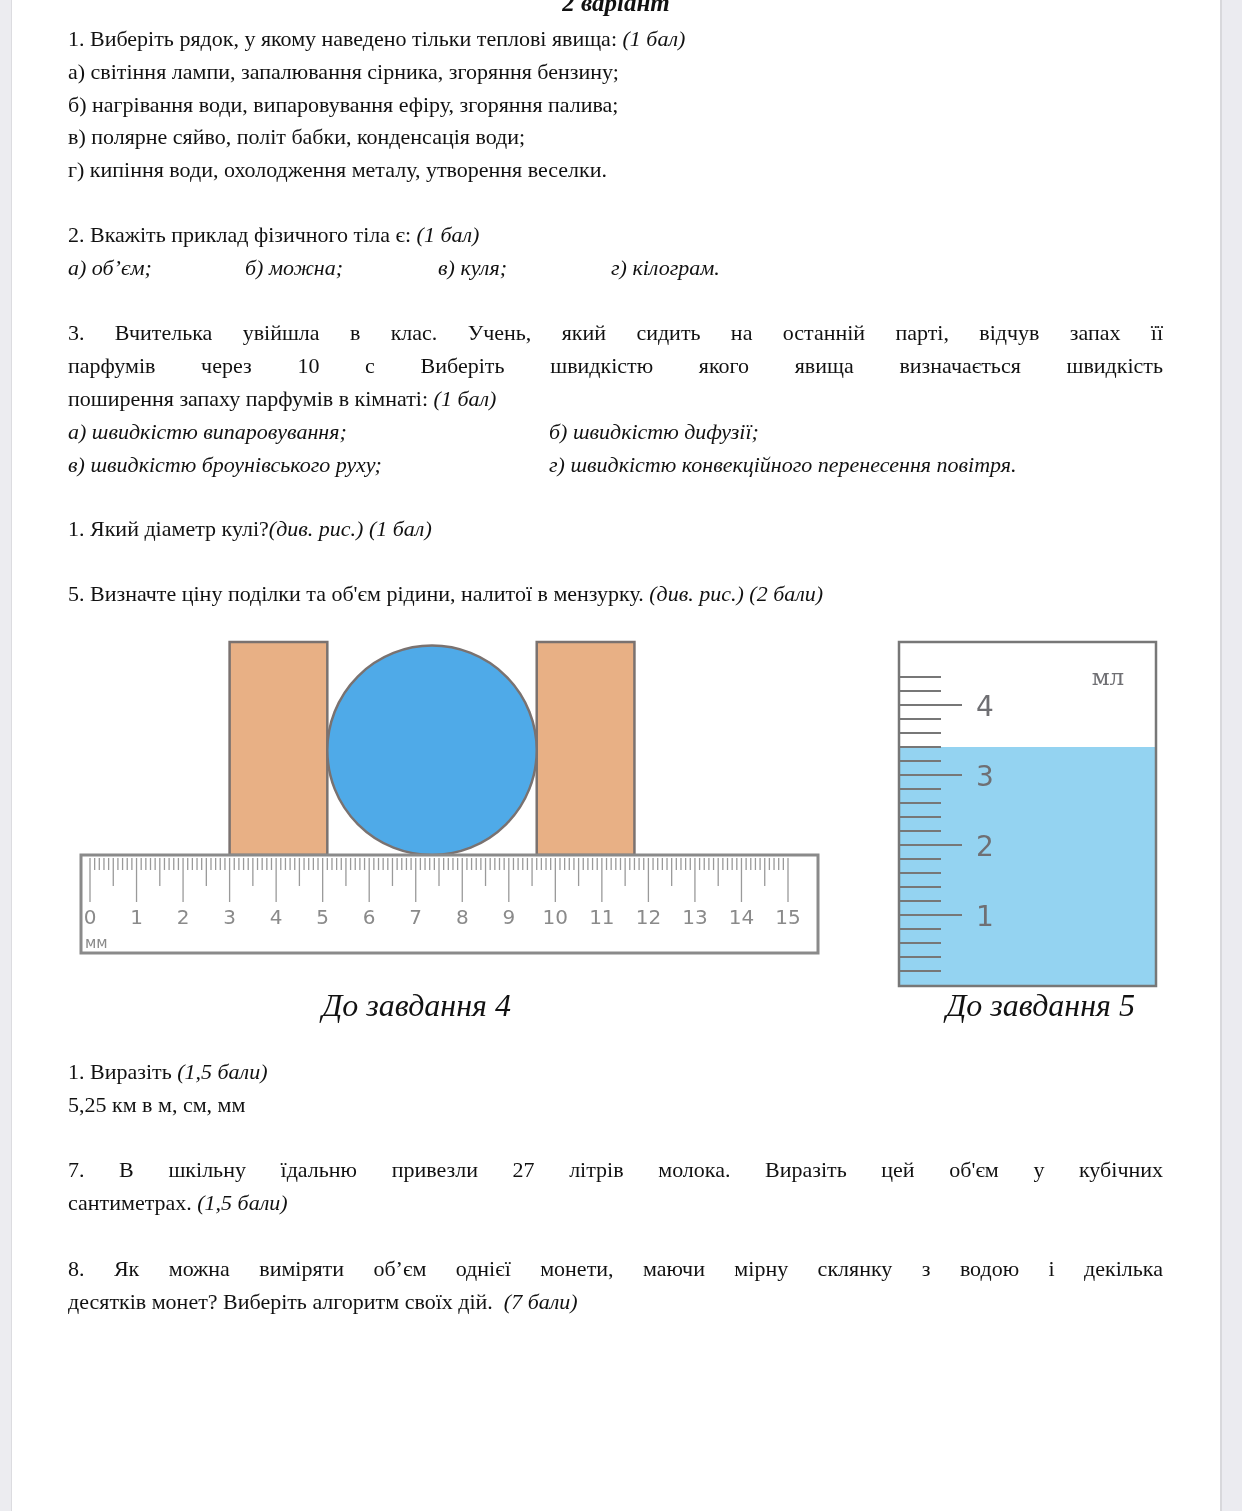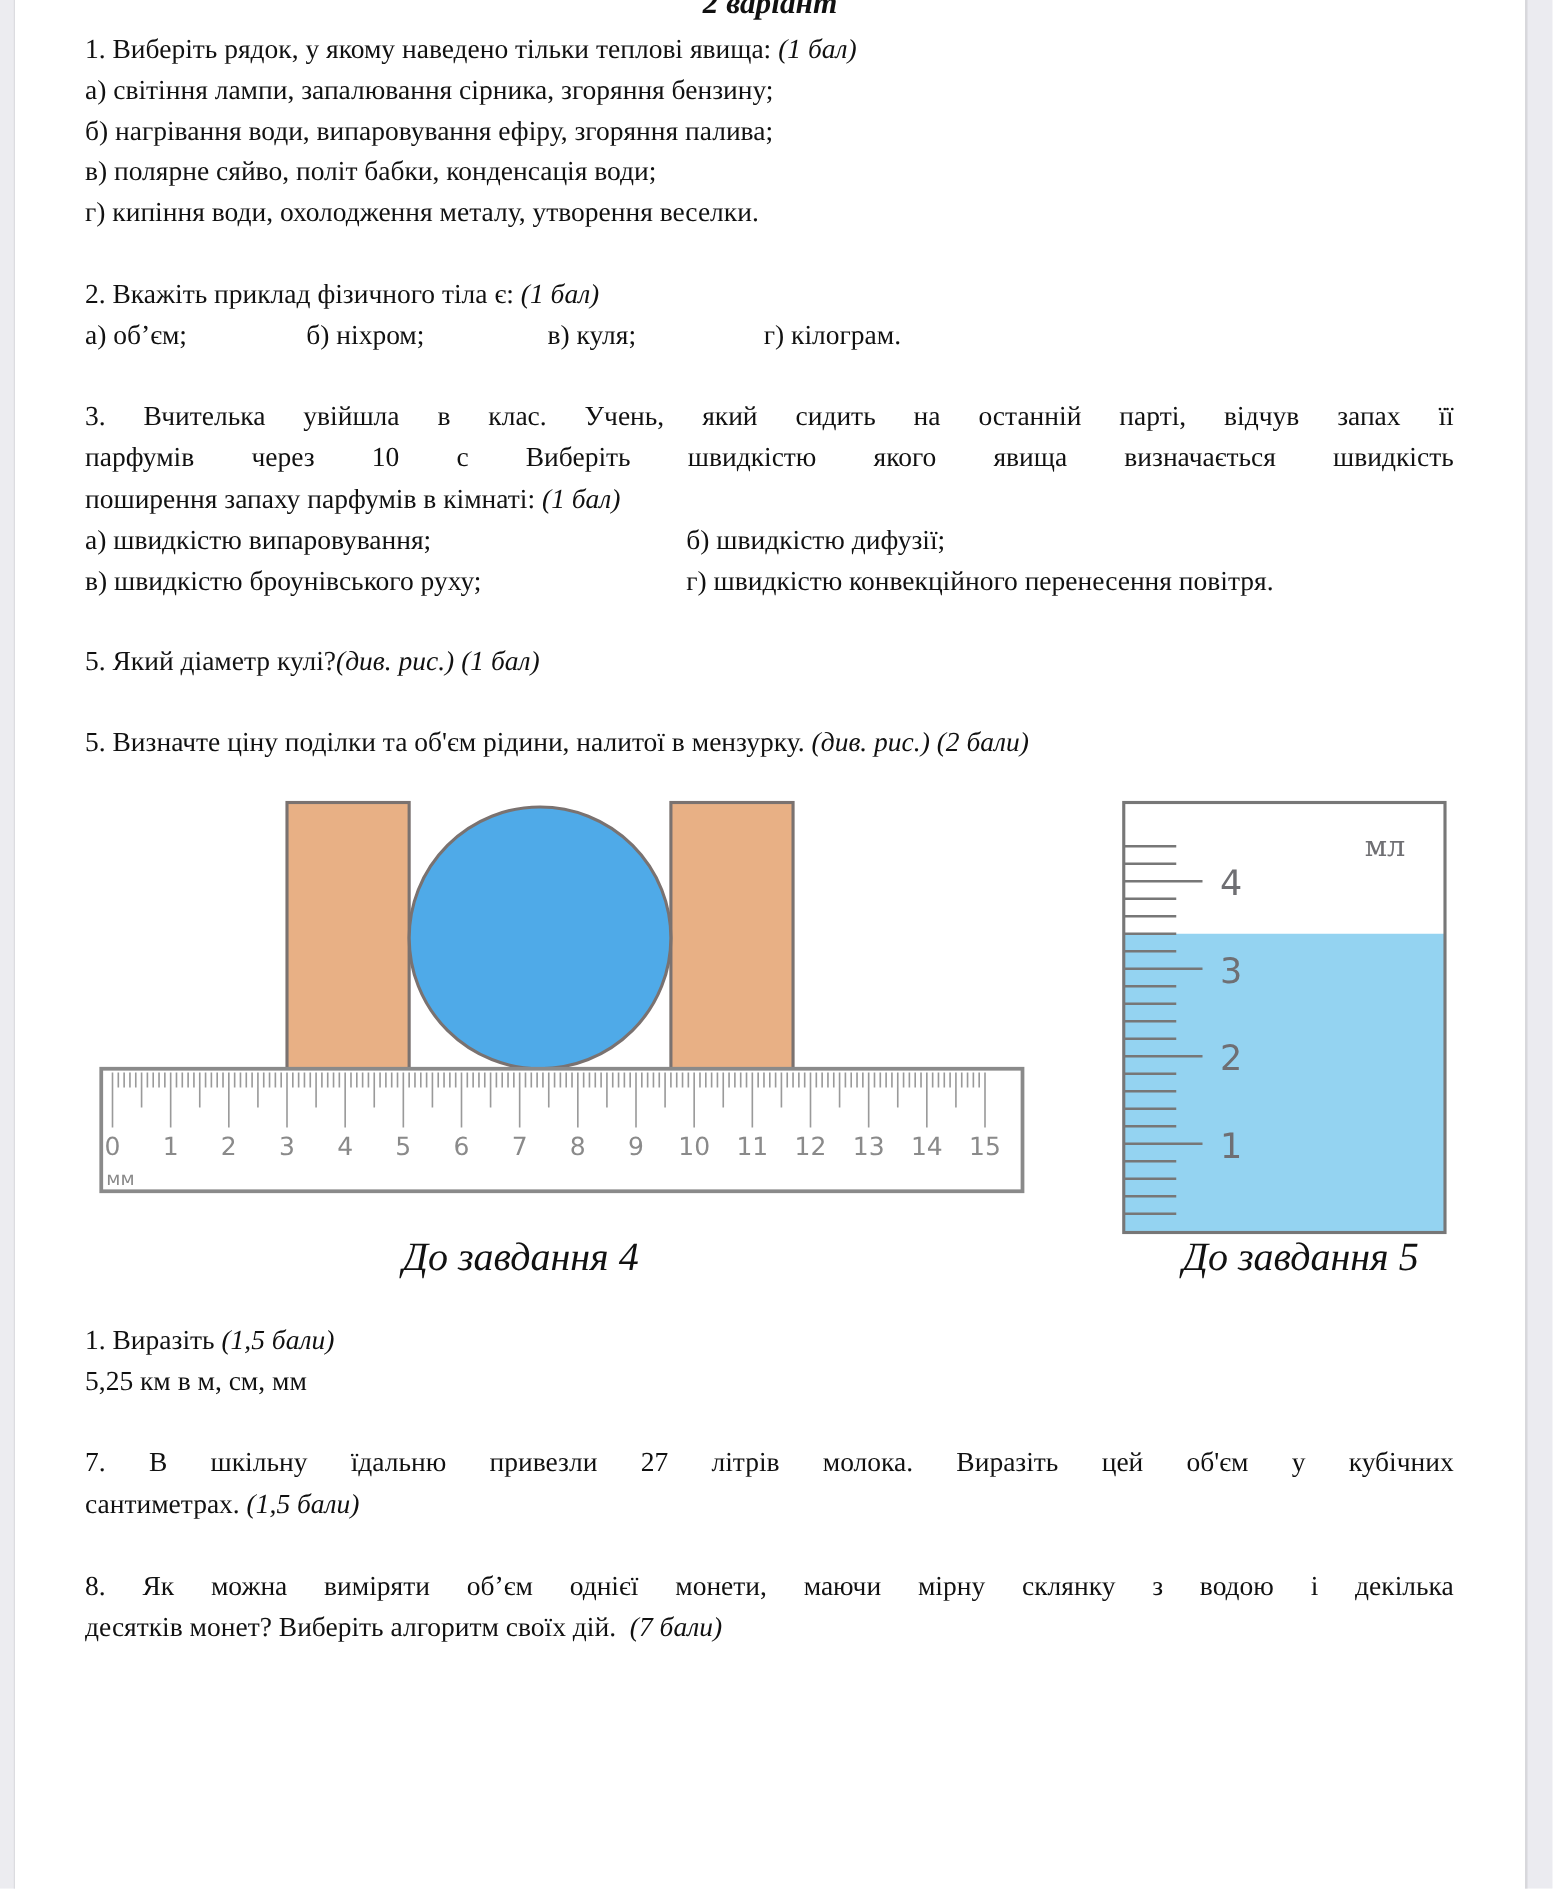--- a/index.html
+++ b/index.html
@@ -8,21 +8,21 @@
     background: #ffffff;
     font-family: "Liberation Serif", "DejaVu Serif", serif;
     color: #111;
   }
   .left-edge { position: absolute; left: 0; top: 0; width: 11px; height: 1511px; background: #ececf0; border-right: 1px solid #dcdce0; }
   .right-edge { position: absolute; left: 1220px; top: 0; width: 22px; height: 1511px; background: #ebebf0; border-left: 2px solid #d8d8dc; }
   .line { position: absolute; left: 68px; font-size: 22px; line-height: 33px; white-space: nowrap; }
   .justify { width: 1095px; text-align: justify; text-align-last: justify; white-space: normal; }
   i { font-style: italic; }
   .title { position: absolute; top: -12px; left: 0; width: 1232px; text-align: center; font-weight: bold; font-style: italic; font-size: 25px; line-height: 30px; }
-  .col { position: absolute; }
+  .col { position: absolute; font-style: italic; }
   .caption { position: absolute; font-style: italic; font-size: 32px; line-height: 33px; }
   svg { position: absolute; left: 0; top: 0; }
 </style>
 </head>
 <body>
 
 <div class="left-edge"></div>
 <div class="right-edge"></div>
 
 <div class="title">2 варіант</div>
@@ -37,42 +37,42 @@
 <div class="line" style="top:120px">в) полярне сяйво, політ бабки, конденсація води;</div>
 <div class="line" style="top:153px">г) кипіння води, охолодження металу, утворення веселки.</div>
 
 <div class="line" style="top:218px">
   <span>2.</span>
   <span>Вкажіть приклад фізичного тіла є:</span>
   <i>(1 бал)</i>
 </div>
 <div class="line" style="top:251px; width:700px">
   <span class="col" style="left:0">а) об’єм;</span>
-  <span class="col" style="left:177px">б) ніхром;</span>
+  <span class="col" style="left:177px">б) можна;</span>
   <span class="col" style="left:370px">в) куля;</span>
   <span class="col" style="left:543px">г) кілограм.</span>
 </div>
 
 <div class="line justify" style="top:316px">3. Вчителька увійшла в клас. Учень, який сидить на останній парті, відчув запах її</div>
 <div class="line justify" style="top:349px">парфумів через 10 с Виберіть швидкістю якого явища визначається швидкість</div>
 <div class="line" style="top:382px">
   <span>поширення запаху парфумів в кімнаті:</span>
   <i>(1 бал)</i>
 </div>
 <div class="line" style="top:415px; width:1100px">
   <span class="col" style="left:0">а) швидкістю випаровування;</span>
   <span class="col" style="left:481px">б) швидкістю дифузії;</span>
 </div>
 <div class="line" style="top:448px; width:1100px">
   <span class="col" style="left:0">в) швидкістю броунівського руху;</span>
   <span class="col" style="left:481px">г) швидкістю конвекційного перенесення повітря.</span>
 </div>
 
 <div class="line" style="top:512px">
-  <span>5. Який діаметр кулі?</span><i>(див. рис.) (1 бал)</i>
+  <span>1. Який діаметр кулі?</span><i>(див. рис.) (1 бал)</i>
 </div>
 
 <div class="line" style="top:577px">
   <span>5. Визначте ціну поділки та об'єм рідини, налитої в мензурку.</span>
   <i>(див. рис.) (2 бали)</i>
 </div>
 
 <svg width="1242" height="1511">
   <g id="fig4">
       <rect x="229.6" y="642" width="97.72" height="213" fill="#e8b085" stroke="#7a7270" stroke-width="2.5"></rect>

